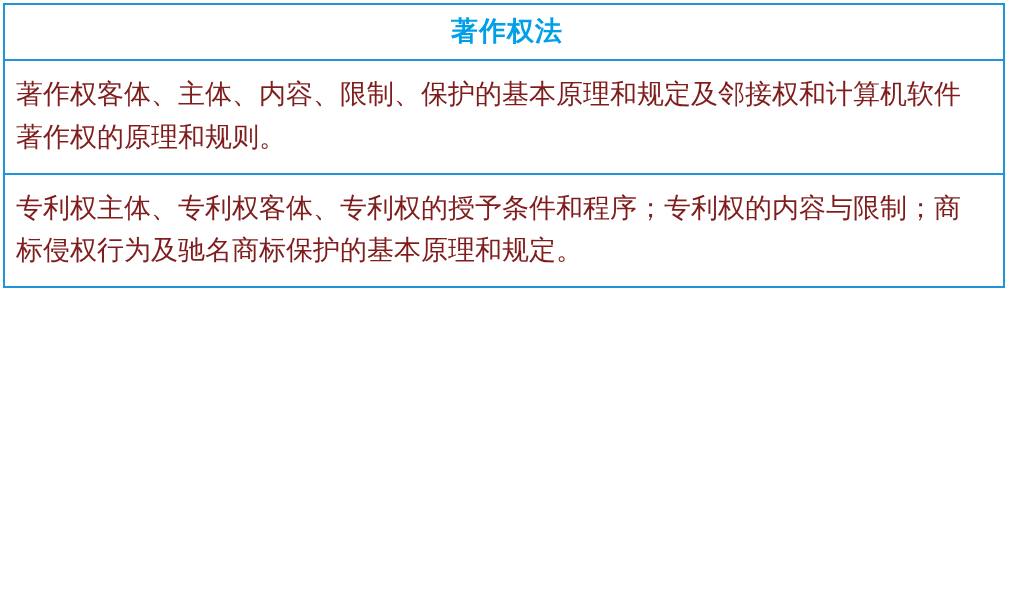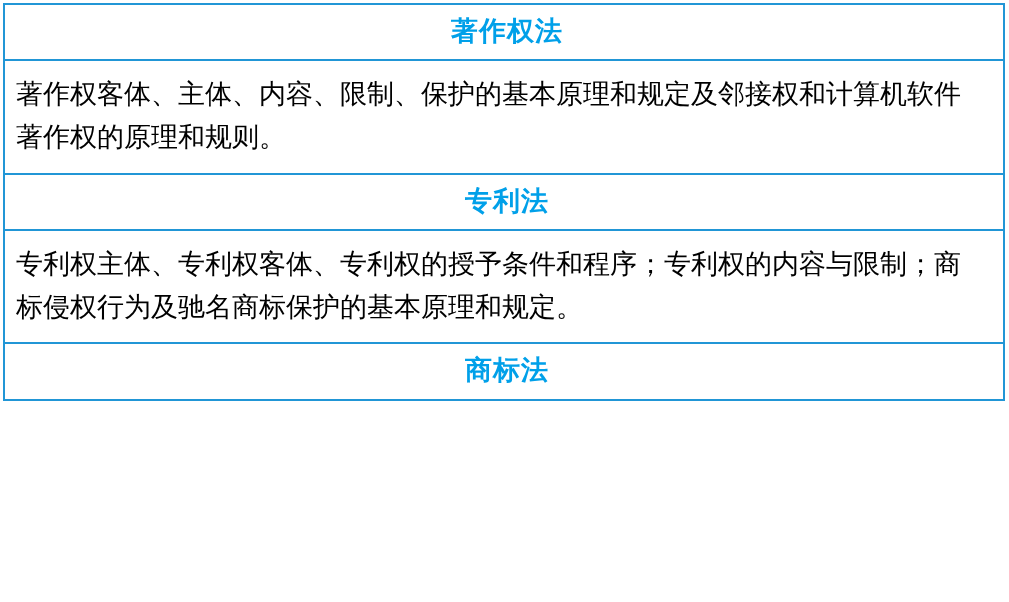--- a/index.html
+++ b/index.html
@@ -33,43 +33,37 @@
     text-align: center;
     color: #00a0e9;
     font-weight: bold;
     font-size: 27px;
     line-height: 1.2;
     padding: 10px 6px 12px 12px;
     letter-spacing: 1px;
   }
   td.body-cell {
     text-align: left;
-    color: #000000;
+    color: #7f1d1d;
     font-size: 27px;
     line-height: 1.58;
     padding: 12px 27px 14px 11px;
     letter-spacing: 0px;
   }
 </style>
 </head>
 <body>
 
 <div class="table-wrap">
   <table class="law-table">
     <tbody>
       <tr>
         <td class="header-cell">著作权法</td>
       </tr>
       <tr>
         <td class="body-cell">著作权客体、主体、内容、限制、保护的基本原理和规定及邻接权和计算机软件著作权的原理和规则。</td>
       </tr>
       <tr>
-        <td class="header-cell">专利法</td>
-      </tr>
-      <tr>
         <td class="body-cell">专利权主体、专利权客体、专利权的授予条件和程序；专利权的内容与限制；商标侵权行为及驰名商标保护的基本原理和规定。</td>
-      </tr>
-      <tr>
-        <td class="header-cell">商标法</td>
       </tr>
     </tbody>
   </table>
 </div>
 
 </body></html>

